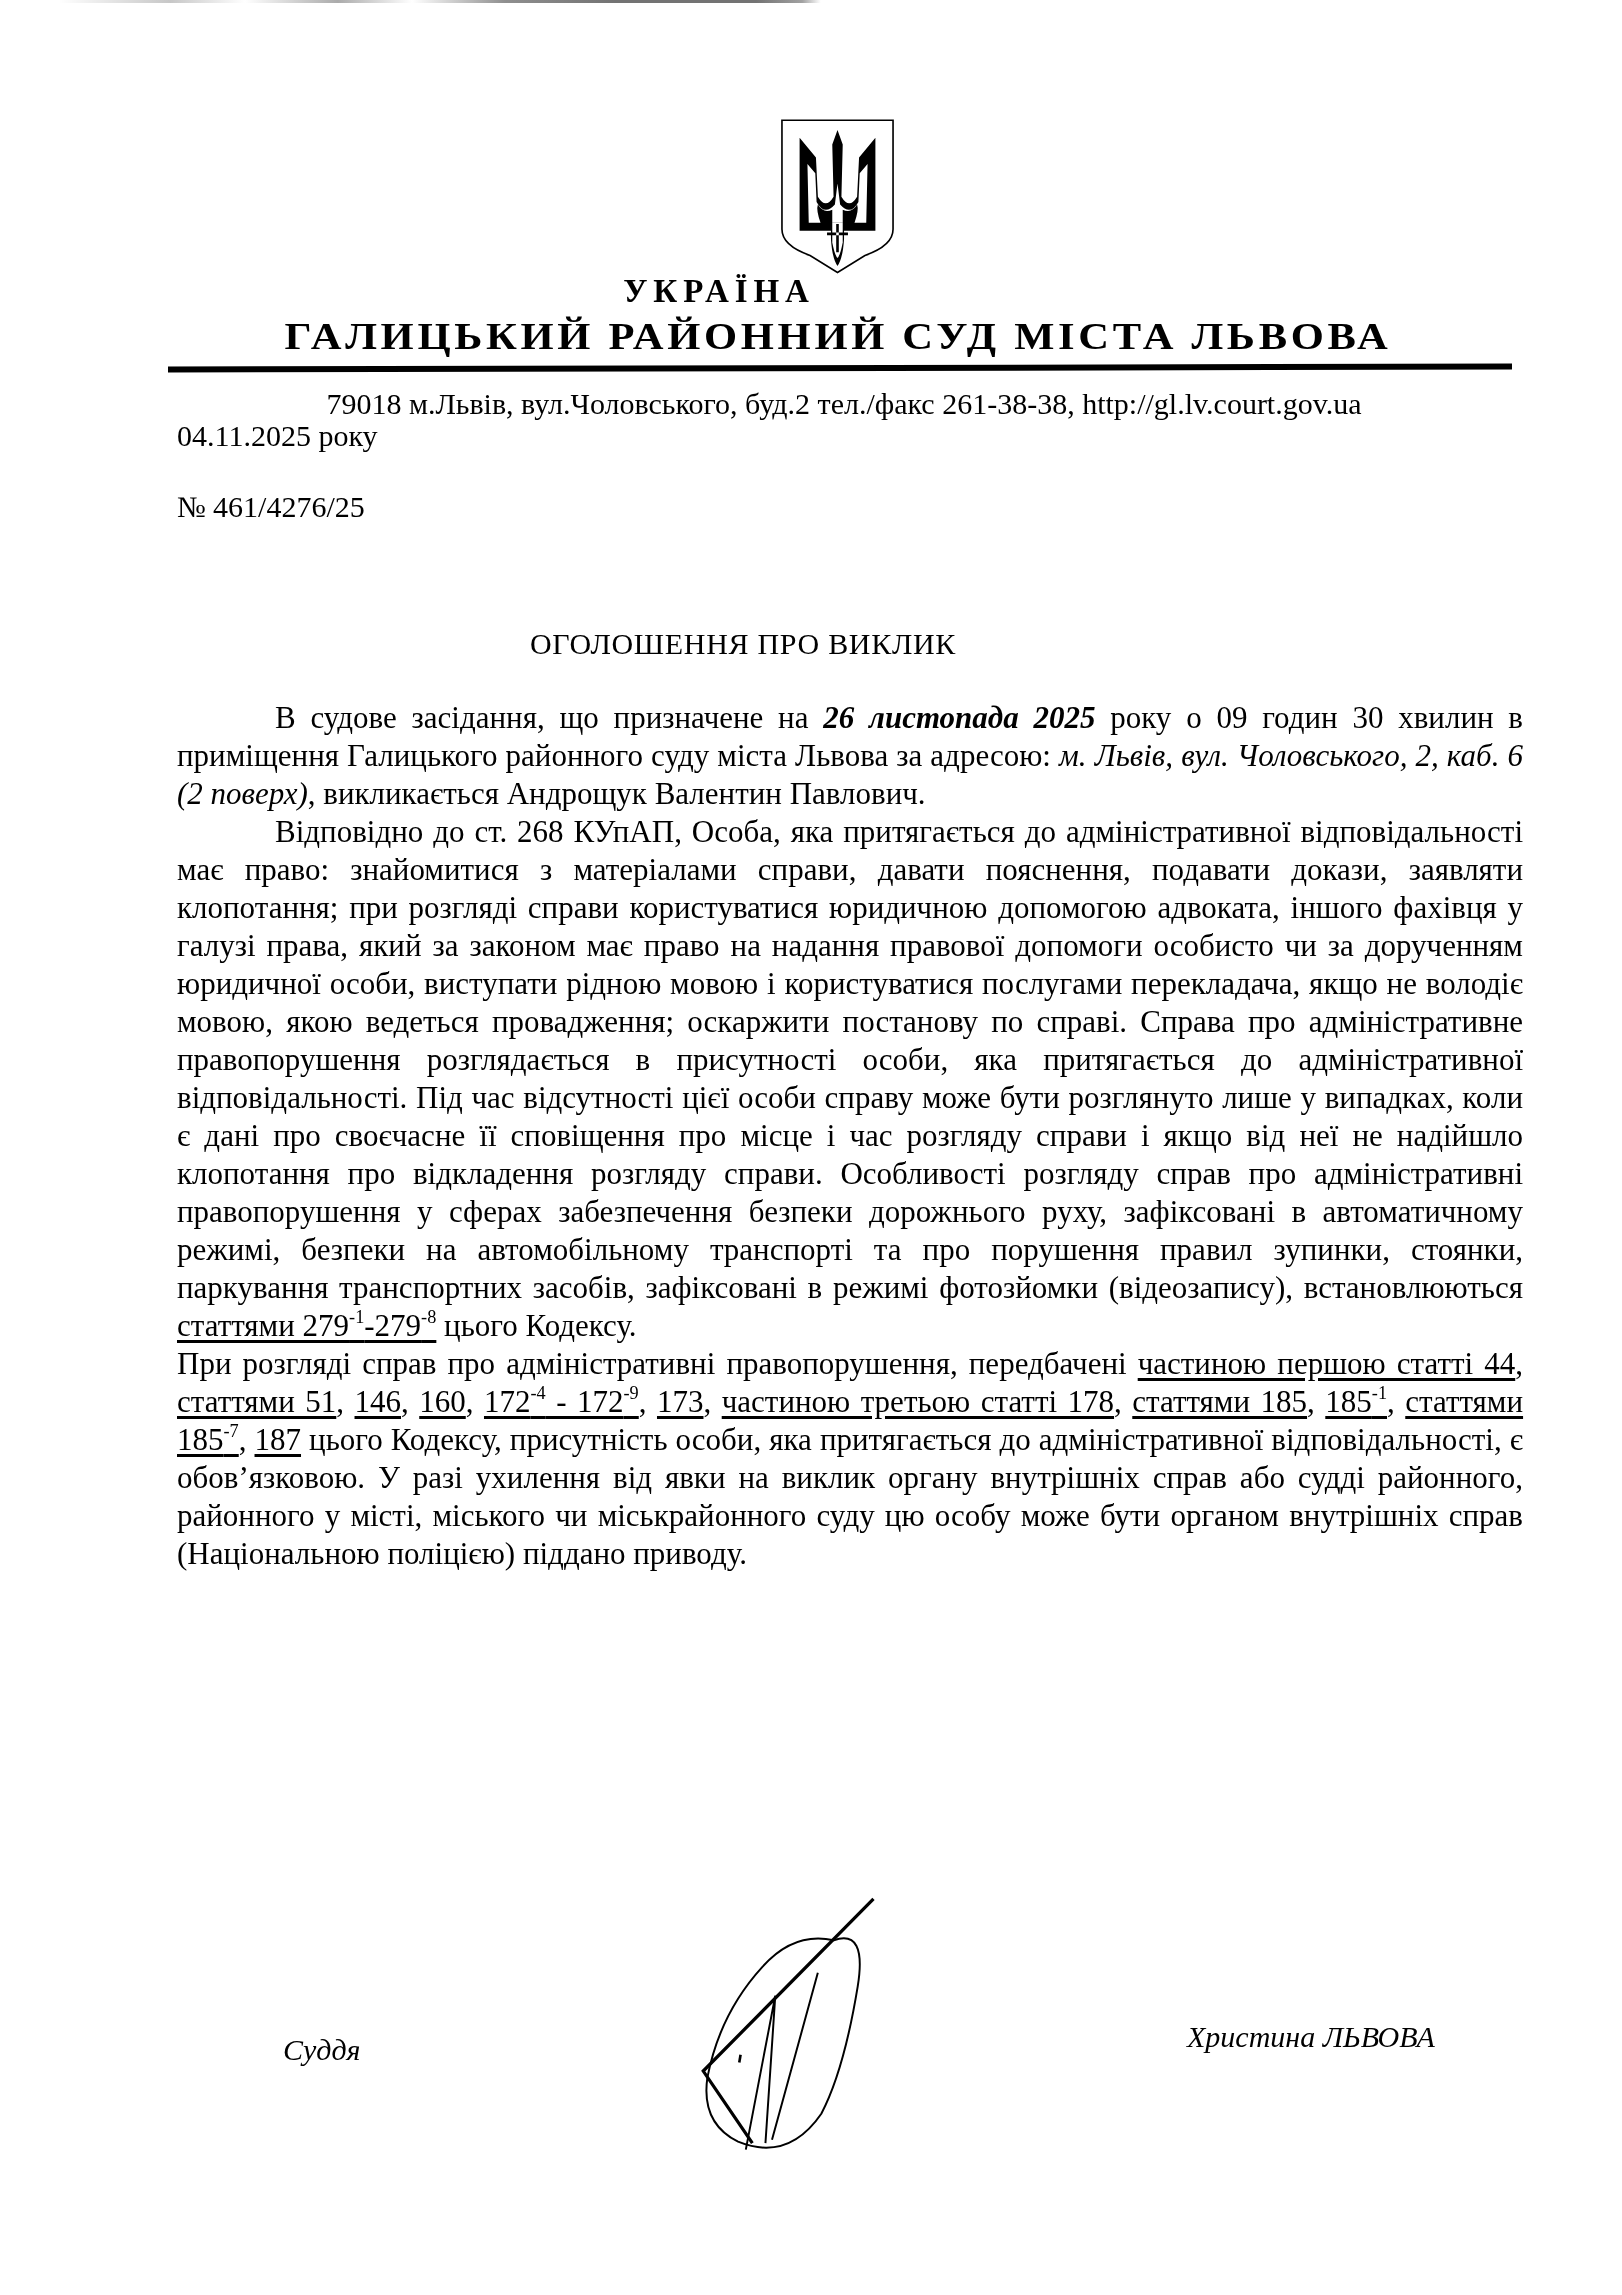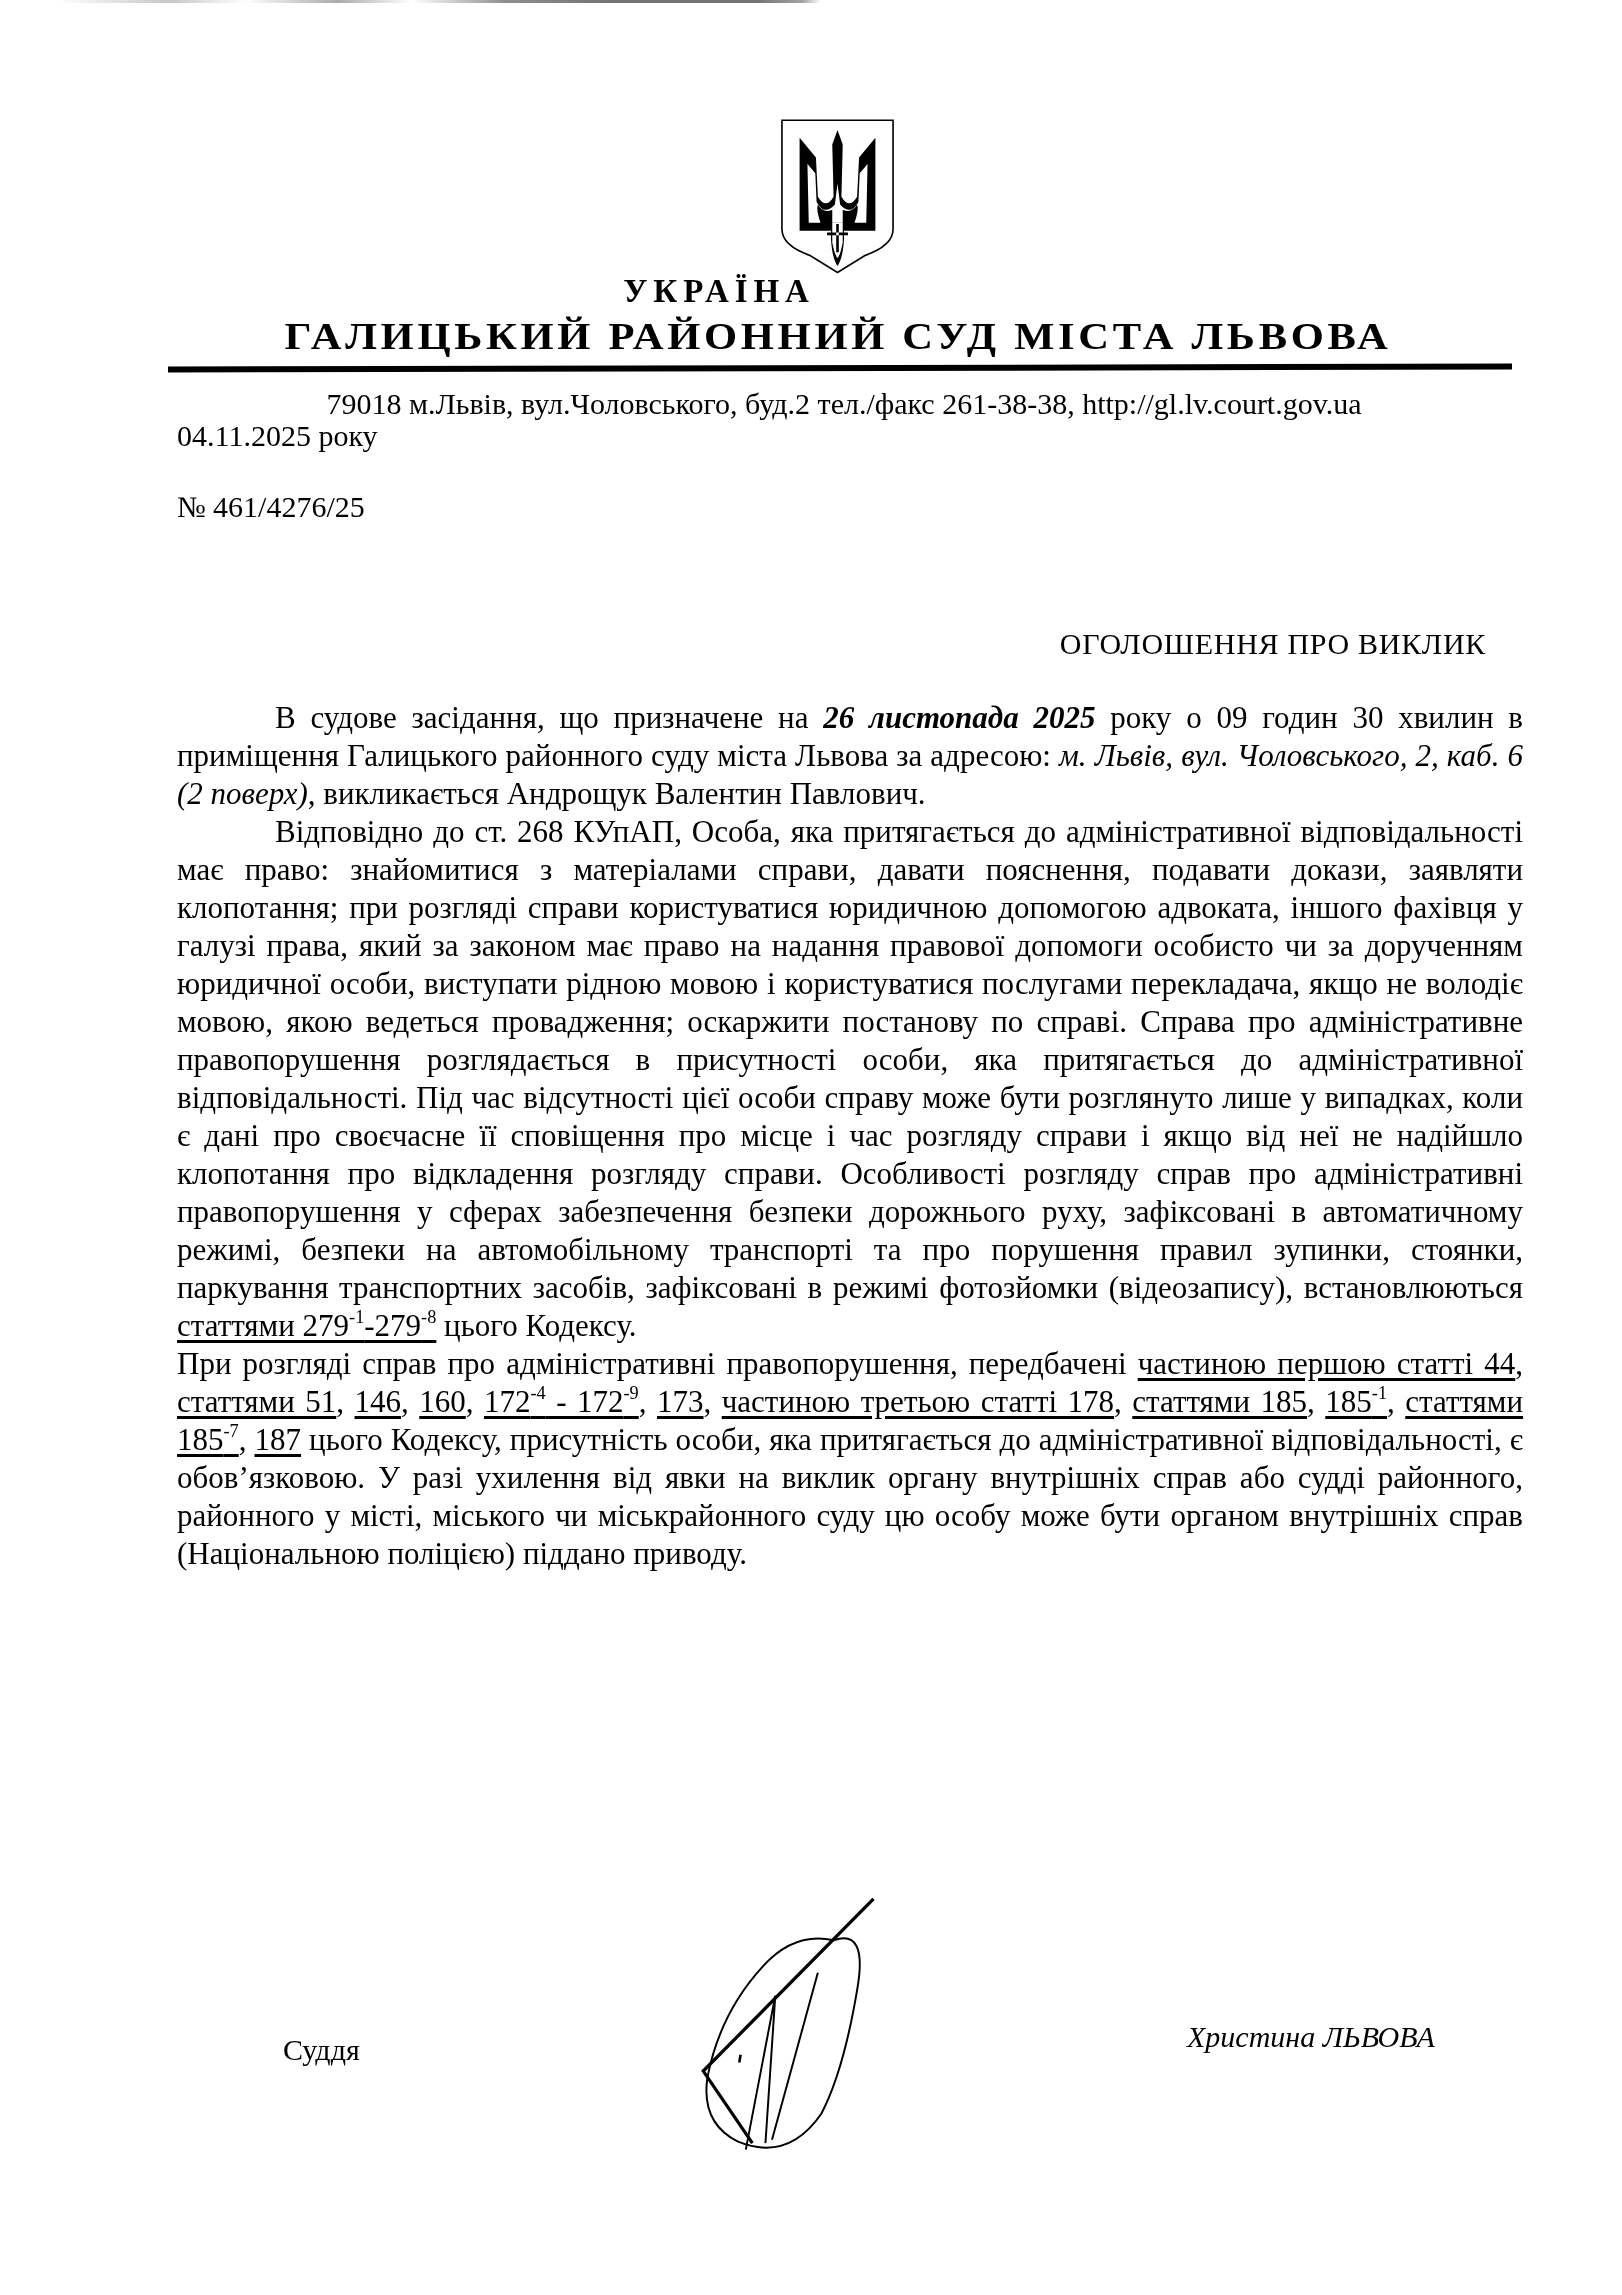--- a/index.html
+++ b/index.html
@@ -10,30 +10,30 @@
               background: linear-gradient(90deg, transparent 0%, #999 12%, transparent 20%, #666 30%, transparent 38%, #333 48%, #000 60%, #000 75%, #555 80%, transparent 82%); opacity: .55; }
   .emblem { left: 780px; top: 118px; width: 115px; height: 156px; }
   .country { left: 0; width: 1438px; top: 273px; text-align: center;
              font-size: 33px; letter-spacing: 5.9px; font-weight: bold; }
   .court { left: 164px; width: 1348px; top: 314px; text-align: center;
            font-size: 38px; font-weight: bold; letter-spacing: 3.3px; transform: scaleX(1.12); transform-origin: center; }
   .rule { left: 168px; top: 365px; width: 1344px; height: 5.9px; background: #000; transform: rotate(-0.12deg); }
   .address { left: 170px; width: 1348px; top: 375px; text-align: center; font-size: 30px; margin-top: 12px; }
   .date { left: 177px; top: 419px; font-size: 30px; }
   .caseno { left: 177px; top: 490px; font-size: 30px; }
-  .title { left: 0; width: 1486px; top: 627px; text-align: right; font-size: 30px; letter-spacing: 0.7px; }
+  .title { left: 0; width: 1486px; top: 627px; text-align: center; font-size: 30px; letter-spacing: 0.7px; }
   .body { left: 177px; top: 699px; width: 1346px; font-size: 31px; line-height: 38px; text-align: justify; }
   .body p { margin: 0; }
   .indent { text-indent: 98px; }
   .b { font-weight: normal; }
   .i { font-style: italic; }
   .bi { font-weight: bold; font-style: italic; }
   .u { text-decoration: underline; text-underline-offset: 3.9px; }
   sup { font-size: 18.3px; line-height: 0; vertical-align: 13px; }
-  .judge-label { left: 283px; top: 2033px; font-size: 30px; }
+  .judge-label { left: 283px; top: 2033px; font-size: 30px; font-style: italic; }
   .judge-name { left: 1187px; top: 2020px; font-size: 30px; font-style: italic; }
   .signature { left: 641px; top: 1891px; width: 262px; height: 275px; }
 </style>
 </head>
 <body>
 
 <div class="scanline"></div>
 
 <svg class="abs emblem" viewBox="0 0 176 238">
   <path d="M3 3 H173 V170 Q173 195 130 210 L88 236 L46 210 Q3 195 3 170 Z" fill="none" stroke="#000" stroke-width="2.5"></path>

